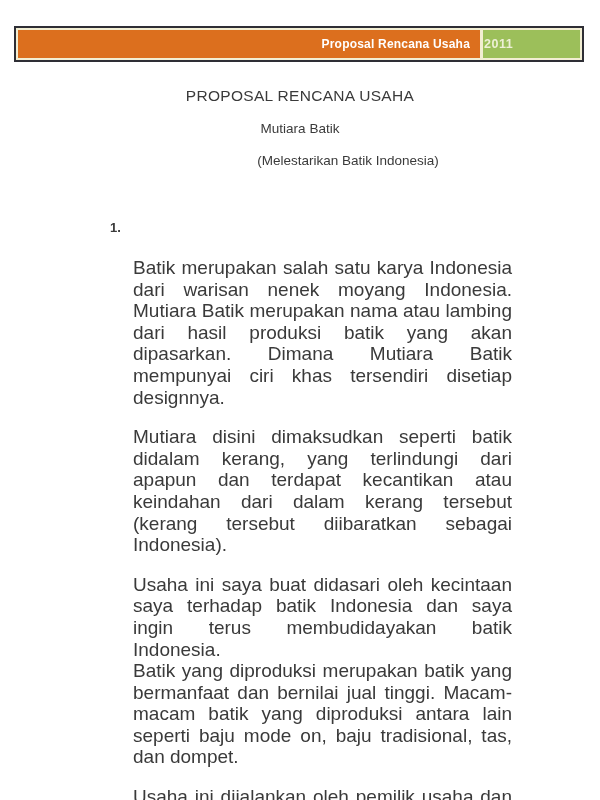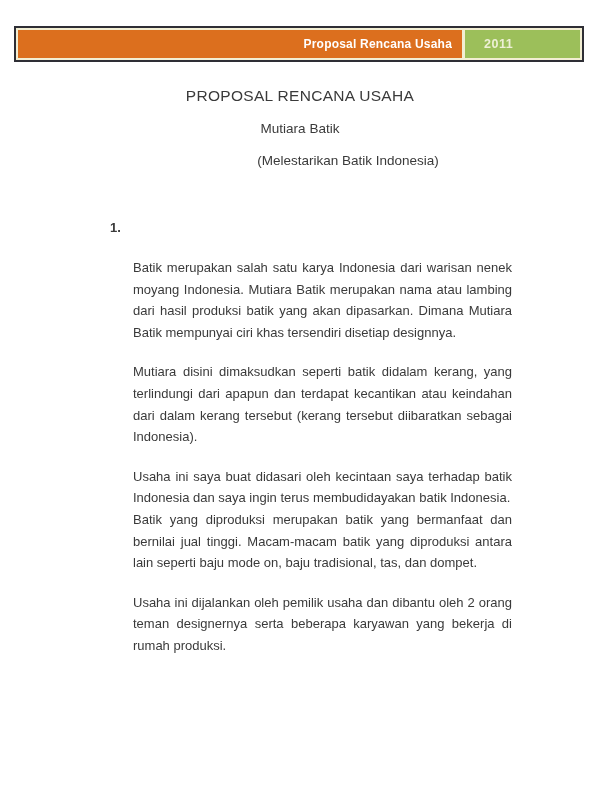--- a/index.html
+++ b/index.html
@@ -41,21 +41,21 @@
     color: var(--banner-text, #ffffff);
     font-size: 12px;
     font-weight: 700;
     letter-spacing: 0.2px;
   }
   .banner-cell-year {
     width: 96px;
     background: var(--banner-green, #9cbf5a);
     display: flex;
     align-items: center;
-    padding-left: 19px;
+    padding-left: 1px;
     color: var(--year-text, #eef0d6);
     font-size: 12.5px;
     font-weight: 700;
     letter-spacing: 0.5px;
   }
 
   
   .title-main,
   .title-sub,
   .title-tagline {
@@ -95,21 +95,21 @@
     font-weight: 700;
     line-height: 22px;
     margin: 0 0 18px 0;
   }
   .section-heading .num {
     width: 23px;
     flex: 0 0 23px;
   }
   .content p {
     margin: 18px 0 0 23px;
-    font-size: 13px;
+    font-size: 19px;
     line-height: 21.6px;
     text-align: justify;
     text-align-last: left;
   }
   .content p.first {
     margin-top: 10px;
   }
   .content p.no-gap {
     margin-top: 0;
   }

